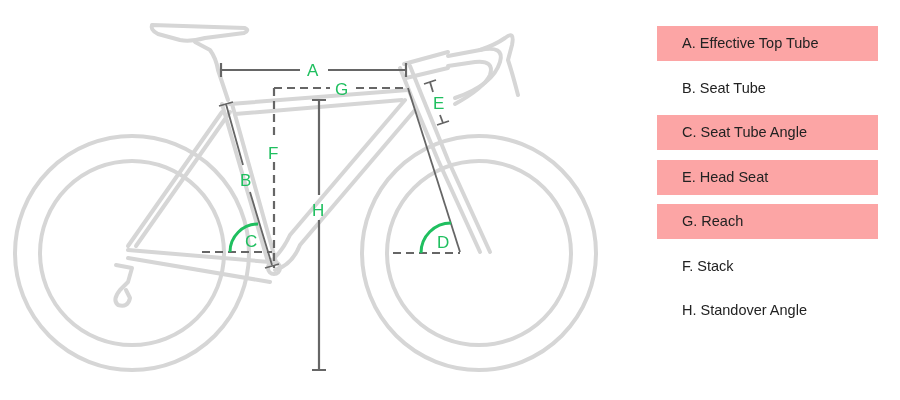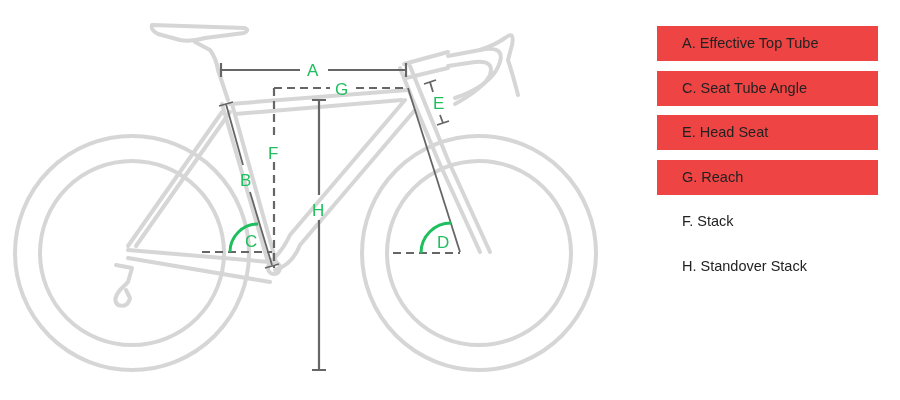--- a/index.html
+++ b/index.html
@@ -1,20 +1,20 @@
 <!DOCTYPE html>
 <html><head>
 <meta charset="utf-8">
 <style>
   html,body{margin:0;padding:0;background:#fff;}
   body{width:900px;height:400px;position:relative;overflow:hidden;font-family:"Liberation Sans",sans-serif;}
   #diagram{position:absolute;left:0;top:0;width:640px;height:400px;}
   .legend{position:absolute;left:657px;top:26px;width:221px;}
   .legend-row{height:35px;line-height:35px;padding-left:25px;font-size:14.5px;color:#222;margin-bottom:9.5px;box-sizing:border-box;}
-  .legend-row.shaded{background:#ef4444;}
+  .legend-row.shaded{background:#fca5a5;}
   .lbl{font-family:"Liberation Sans",sans-serif;font-size:17px;fill:#1fbf5f;}
 </style>
 </head>
 <body>
 
 <svg id="diagram" viewBox="0 0 640 400" xmlns="http://www.w3.org/2000/svg">
   <g fill="none" stroke="#d6d6d6" stroke-width="4" stroke-linecap="round" stroke-linejoin="round">
 
     <circle cx="132" cy="253" r="117"></circle>
     <circle cx="132" cy="253" r="92"></circle>
@@ -89,18 +89,19 @@
     <text class="lbl" x="268" y="159">F</text>
     <text class="lbl" x="240" y="186">B</text>
     <text class="lbl" x="312" y="216">H</text>
     <text class="lbl" x="245" y="247">C</text>
     <text class="lbl" x="437" y="248">D</text>
   </g>
 </svg>
 
 <div class="legend">
   <div class="legend-row shaded"><span>A. Effective Top Tube</span></div>
+  <div class="legend-row"><span>B. Seat Tube</span></div>
   <div class="legend-row shaded"><span>C. Seat Tube Angle</span></div>
   <div class="legend-row shaded"><span>E. Head Seat</span></div>
   <div class="legend-row shaded"><span>G. Reach</span></div>
   <div class="legend-row"><span>F. Stack</span></div>
-  <div class="legend-row"><span>H. Standover Stack</span></div>
+  <div class="legend-row"><span>H. Standover Angle</span></div>
 </div>
 
 </body></html>

